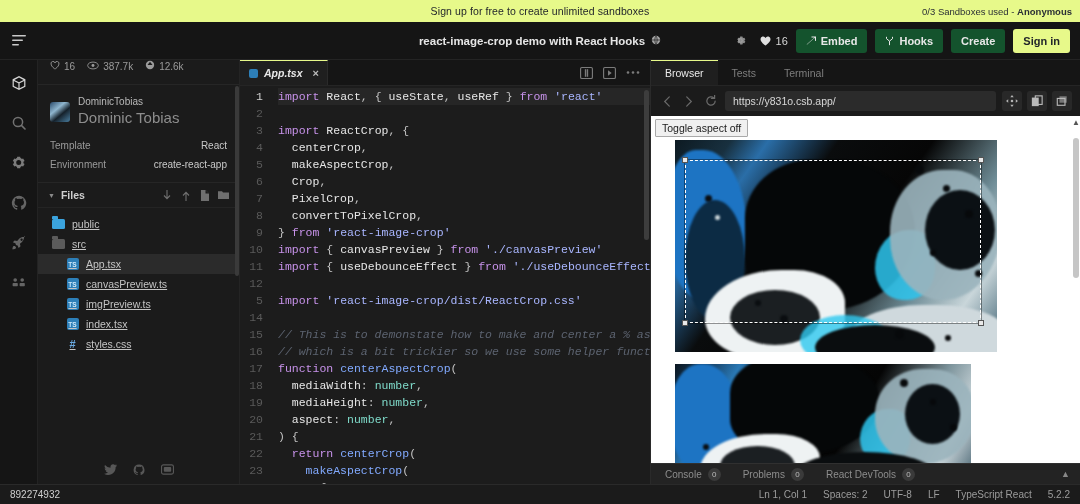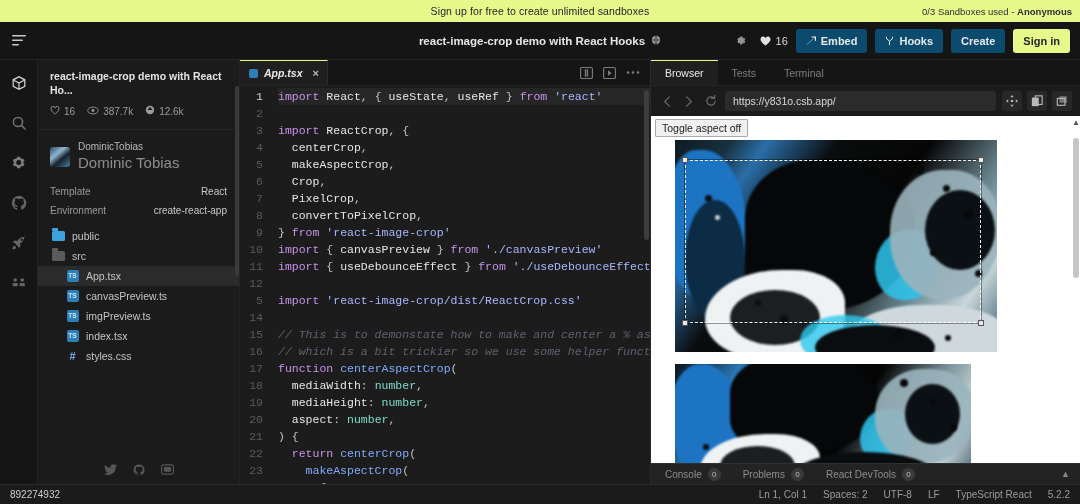--- a/index.html
+++ b/index.html
@@ -61,21 +61,21 @@
     display: flex; align-items: center; gap: 5px;
     color: #d8d8d8; font-size: 11px; cursor: pointer;
   }
   .btn {
     height: 24px; display: flex; align-items: center; gap: 5px;
     padding: 0 10px; border-radius: 3px;
     background: #2d2d2d; color: #e8e8e8;
     font-size: 11px; font-weight: 600; cursor: pointer;
     border: none;
   }
-  .btn.ghost { background: #0c4a6e; }
+  .btn.ghost { background: #14532d; }
   .btn.signin { background: #e7f98a; color: #22252a; }
 
   
   .body { flex: 1; display: flex; min-height: 0; position: relative; }
 
   
   .rail {
     width: 38px; flex: 0 0 38px;
     background: #151515;
     border-right: 1px solid #232323;
@@ -142,21 +142,21 @@
     height: 26px; display: flex; align-items: center; gap: 6px;
     padding: 0 10px;
     color: #cfcfcf; font-size: 10.5px; font-weight: bold;
     border-top: 1px solid #262626; border-bottom: 1px solid #242424;
     margin-top: 8px;
   }
   .file-list { padding-top: 6px; }
   .file-row {
     display: flex; align-items: center; gap: 7px;
     height: 20px; padding-left: 14px;
-    color: #c4c4c4; font-size: 10.5px; cursor: pointer;
+    color: #c4c4c4; font-size: 10.5px; cursor: pointer; text-decoration: underline;
   }
   .file-row.indent { padding-left: 28px; }
   .file-row.selected { background: #2b2b2b; }
   .fico { width: 13px; height: 12px; flex: 0 0 13px; display:flex; align-items:center; justify-content:center; }
   .folder {
     width: 13px; height: 10px; border-radius: 1.5px; background: #3ba3dd;
     position: relative;
   }
   .folder::before {
     content:''; position:absolute; top:-3px; left:0; width:6px; height:3px;
@@ -436,21 +436,20 @@
               <circle cx="11.2" cy="5" r="1.8"></circle>
               <rect x="1.6" y="8" width="5.2" height="3.2" rx=".8"></rect>
               <rect x="8.6" y="8" width="5.2" height="3.2" rx=".8"></rect>
             </g>
           </svg>
       </div>
     </div>
 
     <div class="sidebar">
 
-      <div class="sb-title">react-image-crop demo with React Ho...</div>
 
       <div class="stats">
         <span class="stat">
           <span><svg width="10" height="9" viewBox="0 0 12 11">
                 <path fill="none" stroke="#9b9b9b" stroke-width="1.1" d="M6 9.8S1.2 6.8 1.2 3.8A2.4 2.4 0 016 2.4a2.4 2.4 0 014.8 1.4C10.8 6.8 6 9.8 6 9.8z"></path>
               </svg></span>
           <span>16</span>
         </span>
         <span class="stat">
           <span><svg width="12" height="9" viewBox="0 0 14 10">
@@ -481,20 +480,47 @@
       <div class="kv">
         <span class="k">Template</span>
         <span class="v">React</span>
       </div>
       <div class="kv">
         <span class="k">Environment</span>
         <span class="v">create-react-app</span>
       </div>
 
       <div class="files-wrap">
+        <div class="files-head">
+          <span class="caret">▼</span>
+          <span>Files</span>
+          <span class="panel-head-actions">
+            <span class="mini-ico">
+                <svg width="10" height="11" viewBox="0 0 10 11">
+                  <path stroke="#b5b5b5" stroke-width="1.1" fill="none" d="M5 0v8M2 5.5L5 8.6l3-3.1"></path>
+                </svg>
+              </span>
+            <span class="mini-ico">
+                <svg width="10" height="11" viewBox="0 0 10 11">
+                  <path stroke="#b5b5b5" stroke-width="1.1" fill="none" d="M5 11V3M2 5.5L5 2.4l3 3.1"></path>
+                </svg>
+              </span>
+            <span class="mini-ico">
+                <svg width="9" height="11" viewBox="0 0 9 11">
+                  <path fill="#b5b5b5" d="M1 0h4.5L9 3.4V11H1z"></path>
+                  <path fill="#1b1b1b" d="M5.5 0v3.4H9z"></path>
+                </svg>
+              </span>
+            <span class="mini-ico">
+                <svg width="11" height="10" viewBox="0 0 11 10">
+                  <path fill="#b5b5b5" d="M0 1.2h4l1 1.2h6V9H0z"></path>
+                </svg>
+              </span>
+          </span>
+        </div>
 
         <div class="file-list">
           <div class="file-row">
             <span class="fico">
                 <span class="folder"></span>
               </span>
             <span>public</span>
           </div>
           <div class="file-row">
             <span class="fico">

